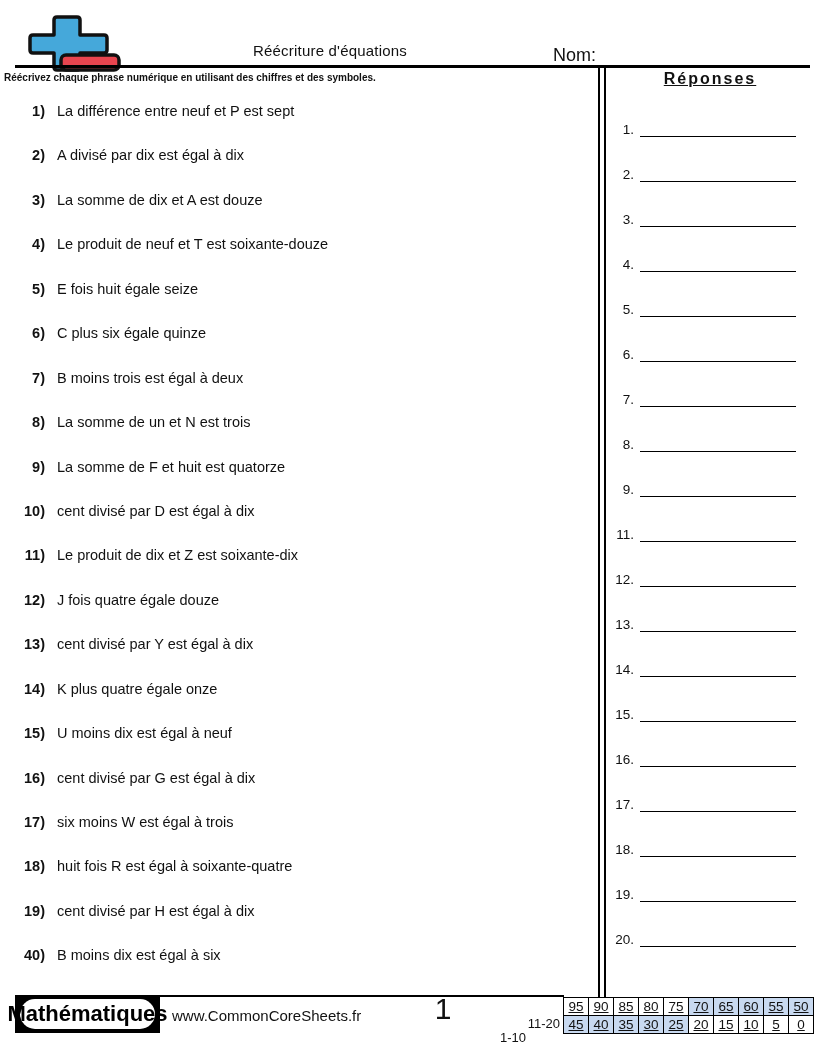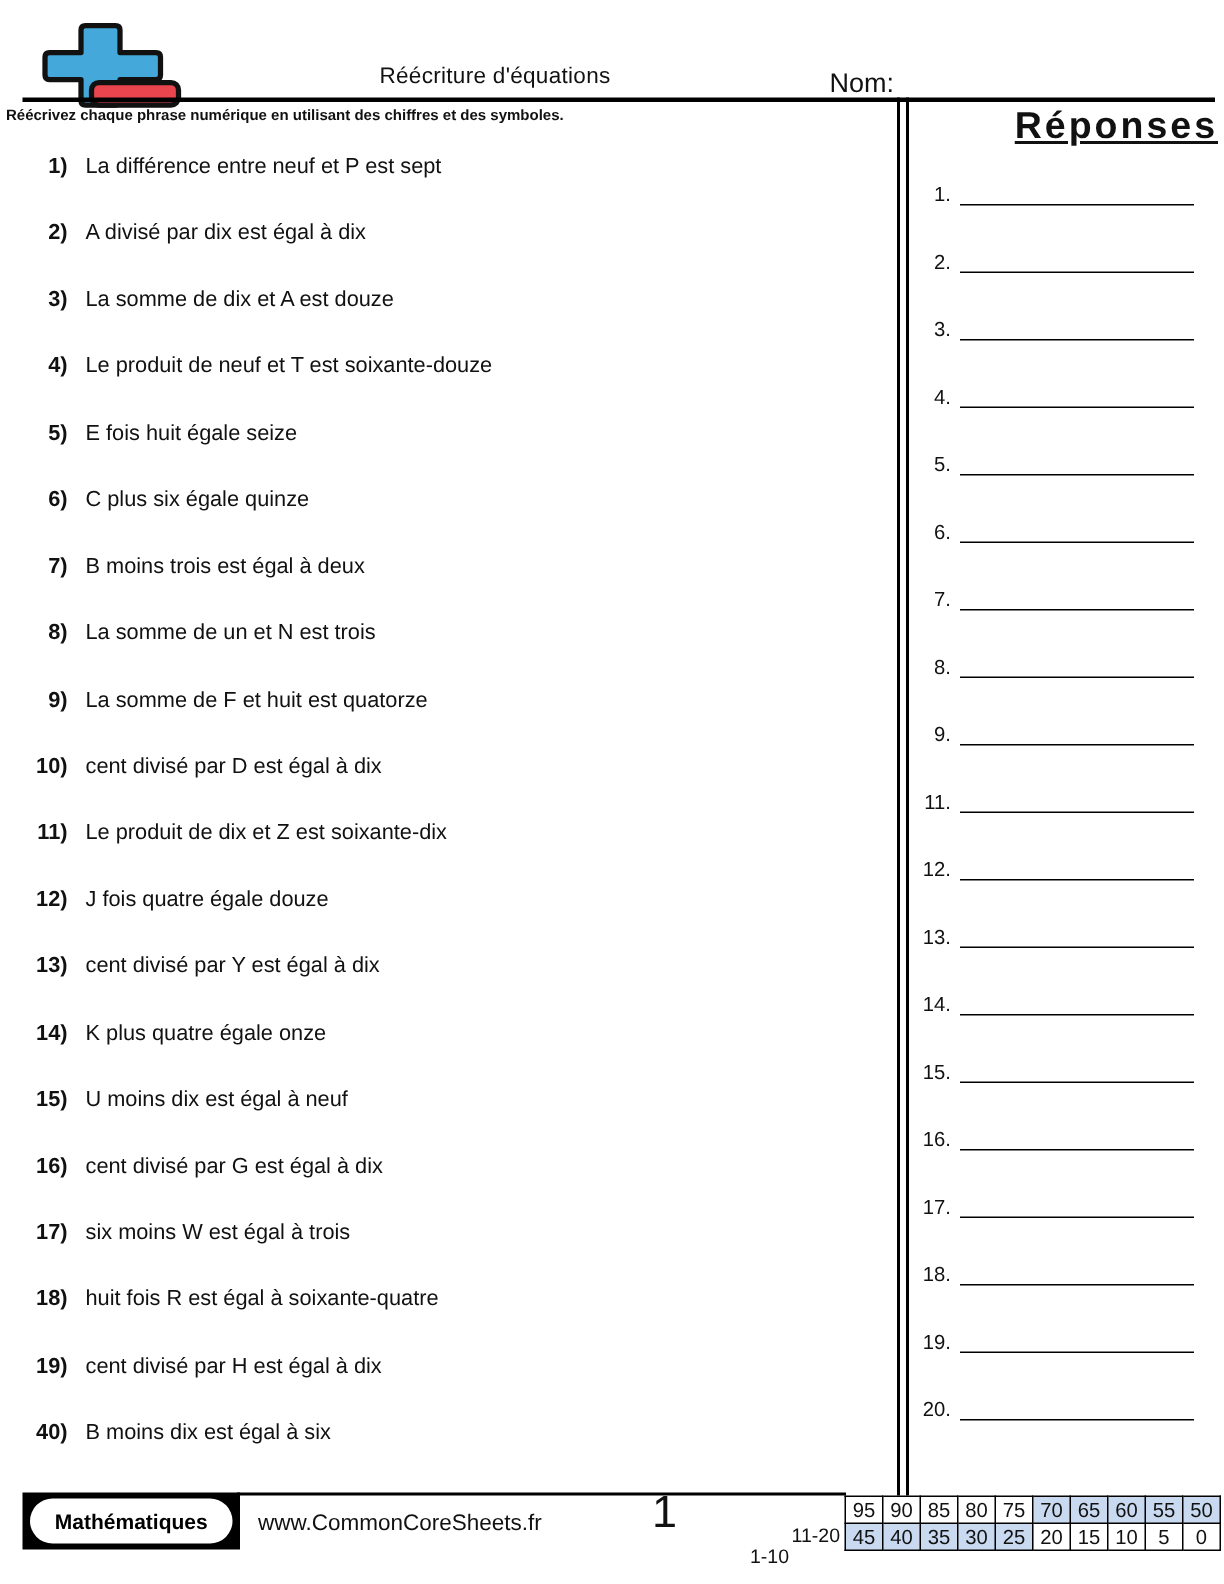--- a/index.html
+++ b/index.html
@@ -44,21 +44,21 @@
   
   .divider {
     position: absolute; left: 598px; top: 65px; height: 932px; width: 4px;
     border-left: 2px solid #000; border-right: 2px solid #000;
     box-sizing: content-box;
   }
 
   
   .answers-header {
     position: absolute; left: 608px; top: 70px; width: 204px;
-    text-align: right; font-size: 25px; font-weight: bold;
+    text-align: center; font-size: 16px; font-weight: bold;
     text-decoration: underline; letter-spacing: 2px;
   }
   .answers { position: absolute; left: 608px; top: 114px; width: 204px; }
   .answer-item { height: 45px; }
   .answer-inner { display: flex; align-items: flex-end; padding-top: 9px; }
   .a-num {
     width: 26px; flex: none; text-align: right;
     font-size: 13.5px; line-height: 14px; margin-right: 6px;
   }
   .a-line {
@@ -69,31 +69,31 @@
 
   
   .footer-line { position: absolute; left: 158px; top: 995px; width: 406px; height: 2px; background: #000; }
   .brand-box {
     position: absolute; left: 15px; top: 995px; width: 145px; height: 38px;
     background: #000; display: flex; align-items: center; justify-content: center;
   }
   .brand-oval {
     width: 135px; height: 30px; background: #fff; border-radius: 16px;
     display: flex; align-items: center; justify-content: center;
-    font-size: 14px; font-weight: bold; color: #000;
+    font-size: 22px; font-weight: bold; color: #000;
   }
   .footer-url { position: absolute; left: 172px; top: 1007px; font-size: 15px; }
   .page-number { position: absolute; left: 420px; top: 992px; width: 46px; text-align: center; font-size: 30px; }
   .score-label-1 { position: absolute; left: 500px; top: 1030px; width: 60px; text-align: left; font-size: 13px; line-height: 16px; }
   .score-label-2 { position: absolute; left: 500px; top: 1016px; width: 60px; text-align: right; font-size: 13px; line-height: 16px; }
   .score-grid { position: absolute; left: 563px; top: 997px; border-collapse: collapse; }
   .score-grid td {
     width: 25px; height: 18px; border: 1.5px solid #000;
     text-align: center; vertical-align: middle;
-    font-size: 13.5px; padding: 0;
+    font-size: 13.5px; padding: 0; text-decoration: underline;
   }
   .score-grid td.hl { background: var(--cell-blue); }
 </style>
 </head>
 <body>
 
 <div class="logo">
   <svg width="96" height="60" viewBox="0 0 96 58" xmlns="http://www.w3.org/2000/svg">
     <path d="M29,2 h20 q3,0 3,3 v15 h24 q3,0 3,3 v12 q0,3 -3,3 H52 v14 q0,3 -3,3 H29 q-3,0 -3,-3 V38 H5 q-3,0 -3,-3 V23 q0,-3 3,-3 h21 V5 q0,-3 3,-3 z" fill="var(--logo-blue)" stroke="#111" stroke-width="3.5" stroke-linejoin="round"></path>
     <rect x="33" y="40" width="58" height="15" rx="5" fill="var(--logo-red)" stroke="#111" stroke-width="3.5"></rect>

